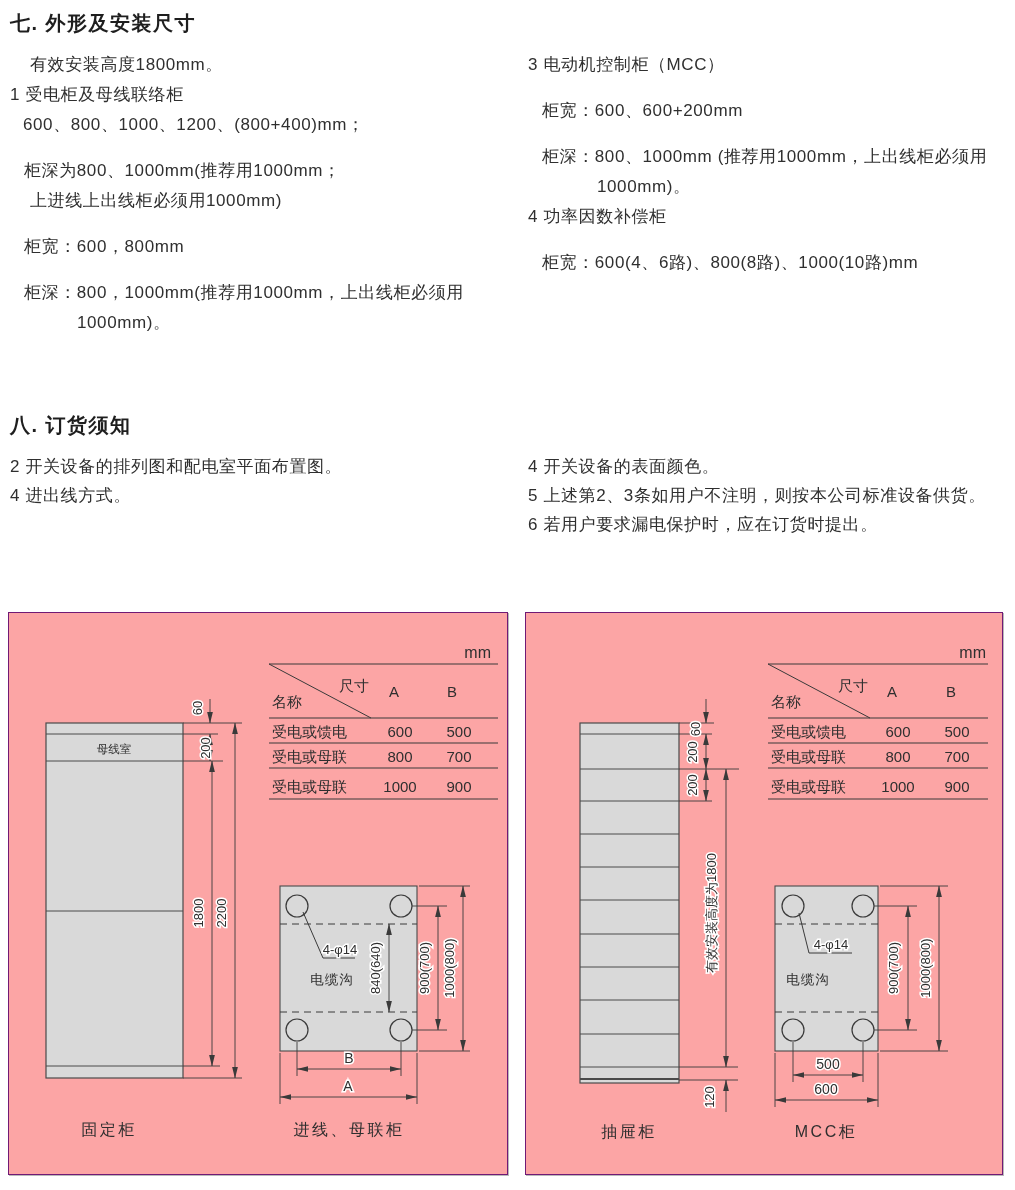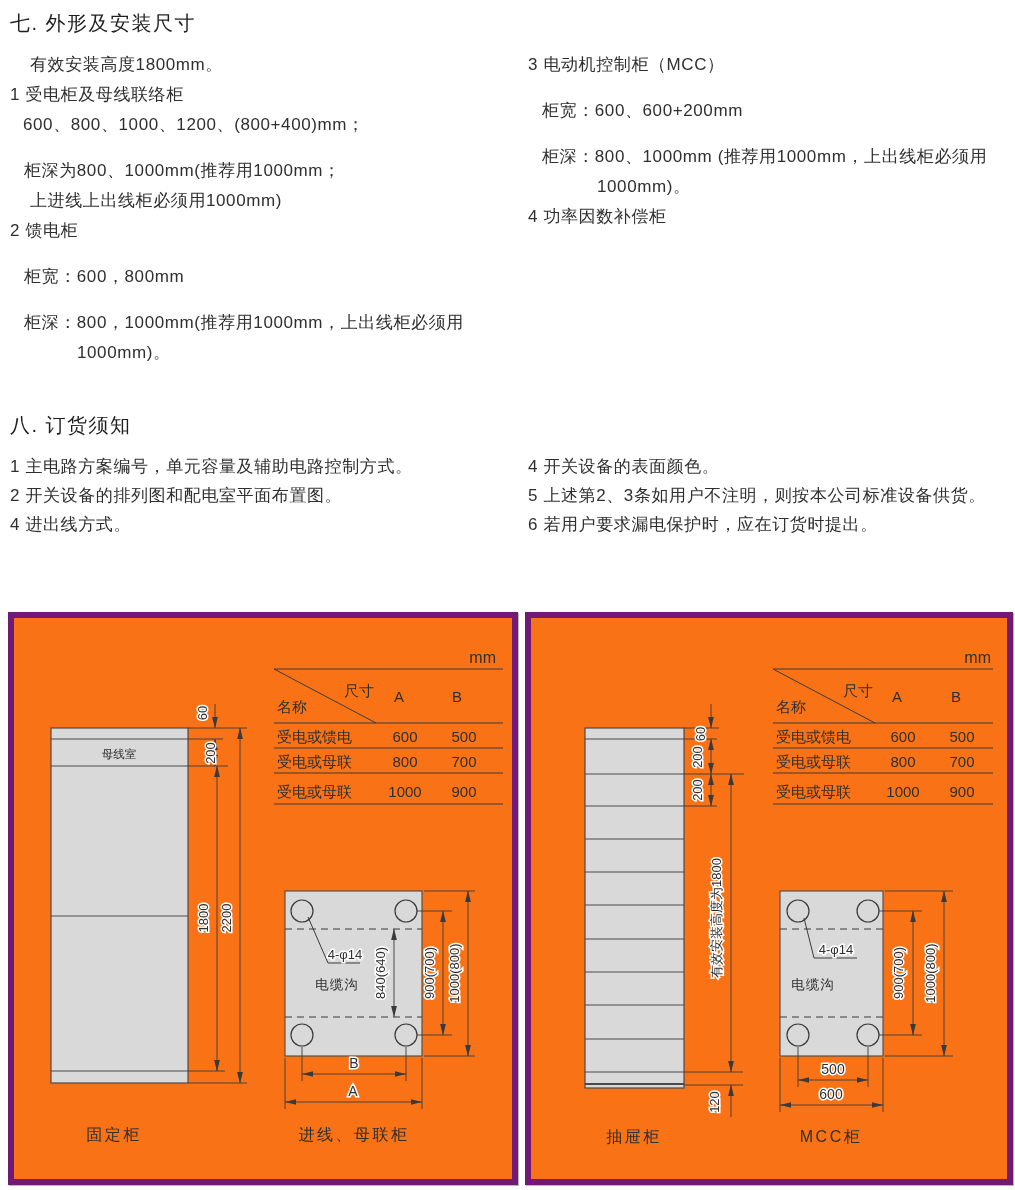--- a/index.html
+++ b/index.html
@@ -1,31 +1,31 @@
 <!DOCTYPE html>
 <html><head>
 <meta charset="utf-8">
 <style>
   html,body{margin:0;padding:0;}
   body{
     width:1015px;height:1190px;position:relative;background:#ffffff;
     font-family:"Liberation Sans", sans-serif;color:#2f2f2f;overflow:hidden;
   }
   .abs{position:absolute;}
-  .sec-title{font-size:20px;font-weight:normal;letter-spacing:1.5px;color:#1e1e1e;white-space:nowrap;}
+  .sec-title{font-size:20px;font-weight:bold;letter-spacing:1.5px;color:#1e1e1e;white-space:nowrap;}
   .tcol{position:absolute;}
   .tline{height:30px;line-height:30px;font-size:17px;letter-spacing:0.6px;white-space:nowrap;}
   .tline8{height:29px;line-height:29px;font-size:17px;letter-spacing:0.6px;white-space:nowrap;}
   .i0{padding-left:0;}
   .i13{padding-left:13px;}
   .i14{padding-left:14px;margin-top:16px;}
   .i20{padding-left:20px;}
   .i67{padding-left:67px;}
   .i69{padding-left:69px;}
-  .panel{position:absolute;border:6px solid #701a75;box-shadow:1px 1px 0 #b9b9b9;background:#f97316;}
+  .panel{position:absolute;border:1px solid #701a75;box-shadow:1px 1px 0 #b9b9b9;background:#fca5a5;}
   svg{display:block;}
   svg text{fill:#2f2f2f;font-family:"Liberation Sans", sans-serif;}
   .tbltxt{font-size:15px;}
   .hdrtxt{font-size:15px;}
   .mmtxt{font-size:16px;}
   .dimtxt{font-size:13px;paint-order:stroke;stroke:#ffffff;stroke-width:3px;}
   .dimtxt2{font-size:14px;paint-order:stroke;stroke:#ffffff;stroke-width:3px;}
   .captxt{font-size:16px;letter-spacing:2.5px;}
   .smalltxt{font-size:11.5px;}
   .lbl13{font-size:13.5px;letter-spacing:1px;}
@@ -34,38 +34,37 @@
 <body>
 
 <div class="abs sec-title" style="left:10px;top:10px;">七. 外形及安装尺寸</div>
 
 <div class="tcol" style="left:10px;top:50px;width:505px;">
   <div class="tline i20">有效安装高度1800mm。</div>
   <div class="tline i0">1 受电柜及母线联络柜</div>
   <div class="tline i13">600、800、1000、1200、(800+400)mm；</div>
   <div class="tline i14">柜深为800、1000mm(推荐用1000mm；</div>
   <div class="tline i20">上进线上出线柜必须用1000mm)</div>
-  <div class="tline i0">2 馈电柜</div>
   <div class="tline i14">柜宽：600，800mm</div>
   <div class="tline i14">柜深：800，1000mm(推荐用1000mm，上出线柜必须用</div>
   <div class="tline i67">1000mm)。</div>
 </div>
 
 <div class="tcol" style="left:528px;top:50px;width:487px;">
   <div class="tline i0">3 电动机控制柜（MCC）</div>
   <div class="tline i14">柜宽：600、600+200mm</div>
   <div class="tline i14">柜深：800、1000mm (推荐用1000mm，上出线柜必须用</div>
   <div class="tline i69">1000mm)。</div>
   <div class="tline i0">4 功率因数补偿柜</div>
+  <div class="tline i14">柜宽：600(4、6路)、800(8路)、1000(10路)mm</div>
 </div>
 
 <div class="abs sec-title" style="left:10px;top:412px;">八. 订货须知</div>
 
 <div class="tcol" style="left:10px;top:452px;width:505px;">
-  <div class="tline8 i0">1 主电路方案编号，单元容量及辅助电路控制方式。</div>
   <div class="tline8 i0">2 开关设备的排列图和配电室平面布置图。</div>
   <div class="tline8 i0">4 进出线方式。</div>
 </div>
 
 <div class="tcol" style="left:528px;top:452px;width:487px;">
   <div class="tline8 i0">4 开关设备的表面颜色。</div>
   <div class="tline8 i0">5 上述第2、3条如用户不注明，则按本公司标准设备供货。</div>
   <div class="tline8 i0">6 若用户要求漏电保护时，应在订货时提出。</div>
 </div>
 

